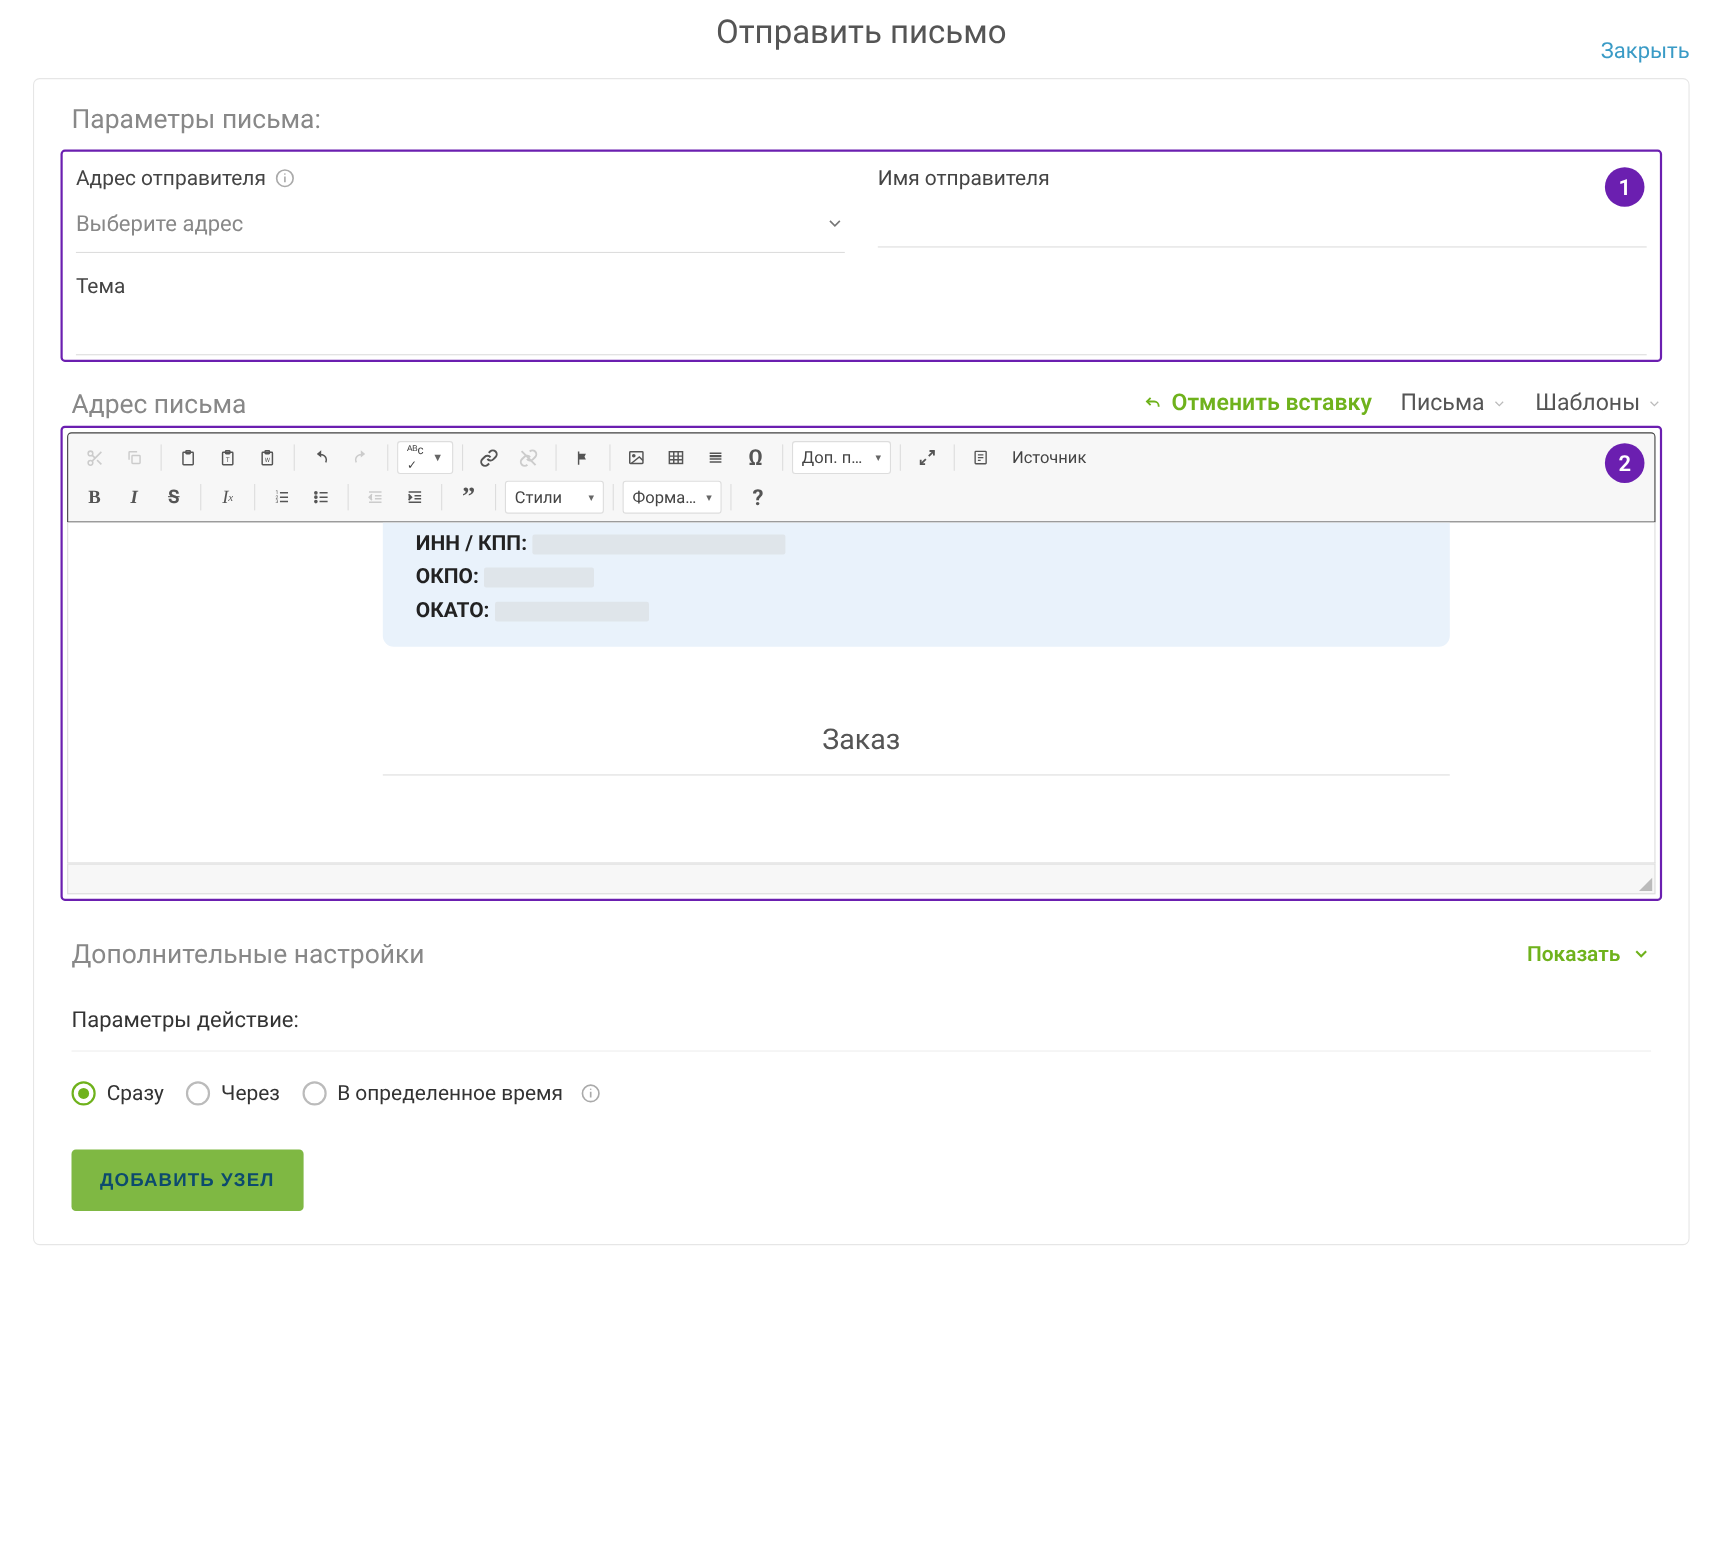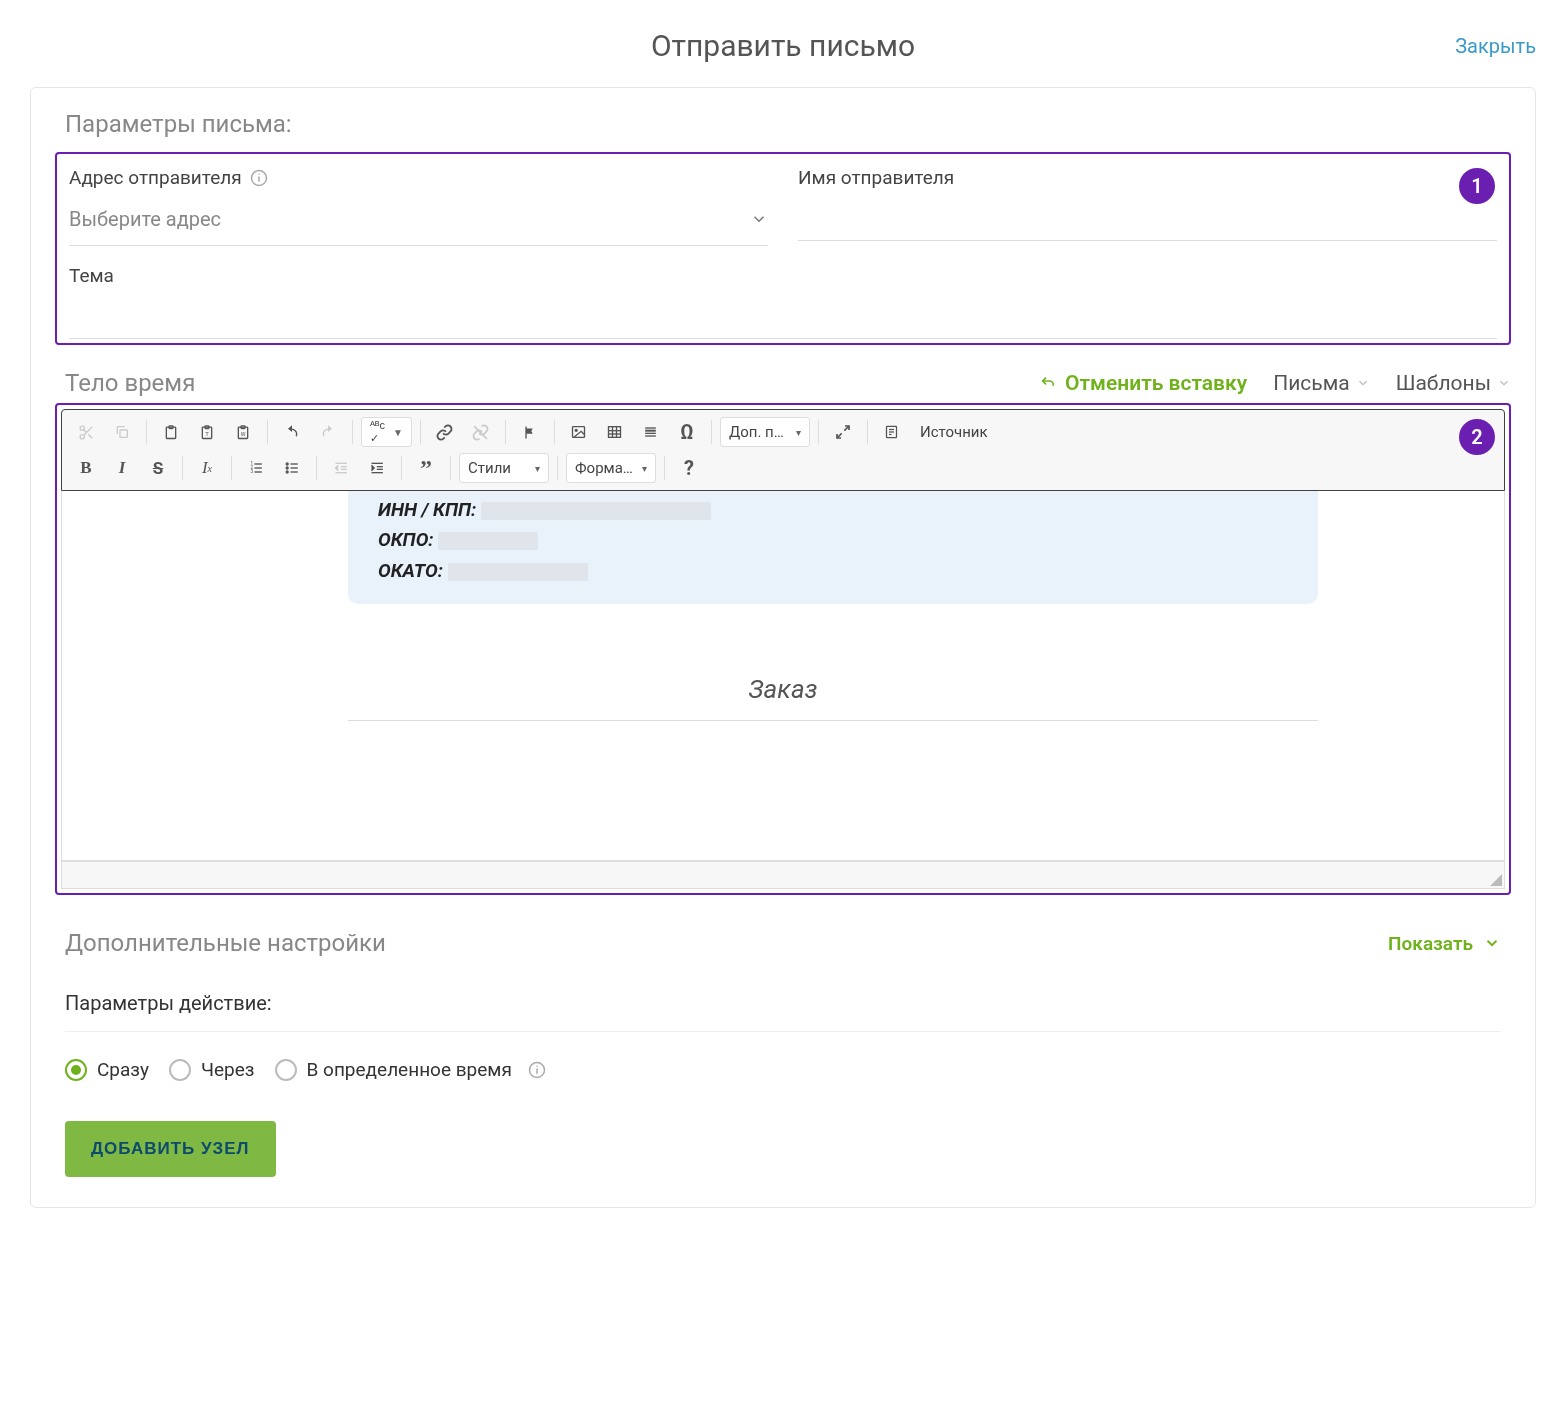--- a/index.html
+++ b/index.html
@@ -4,21 +4,21 @@
 <style>
   * { box-sizing: border-box; }
   body {
     margin: 0;
     font-family: -apple-system, BlinkMacSystemFont, "Segoe UI", Roboto, "Helvetica Neue", sans-serif;
     background: #fff;
     color: #333;
     font-size: 18px;
   }
   .page { width: 1566px; padding: 0 30px 30px; position: relative; }
-  .header { position: relative; text-align: center; padding: 28px 0 24px; }
+  .header { position: relative; text-align: center; padding: 12px 0 24px; }
   .header h1 { font-size: 30px; font-weight: 400; color: #555; margin: 0; }
   .close-link { position: absolute; right: 0; top: 34px; color: #3a9bc6; font-size: 20px; cursor: pointer; }
   .panel { border: 1px solid #e6e6e6; border-radius: 6px; padding: 22px 0 30px; }
   .section-title { font-size: 24px; color: #888; font-weight: 400; margin: 0 0 14px 34px; }
   .callout { border: 2.5px solid #6b1fb0; border-radius: 4px; margin: 0 24px 0 24px; position: relative; padding: 12px 12px 4px 12px; }
   .badge-num {
     position: absolute; top: 14px; right: 14px;
     width: 36px; height: 36px; border-radius: 50%;
     background: #6b1fb0; color: #fff;
     display: flex; align-items: center; justify-content: center;
@@ -49,21 +49,21 @@
   .tb-btn { width: 32px; height: 32px; display:flex; align-items:center; justify-content:center; color:#555; cursor:pointer; border-radius:3px; font-size:17px; }
   .tb-btn.disabled { color: #ccc; cursor: default; }
   .tb-sep { width:1px; height:24px; background:#ddd; margin: 0 4px; }
   .tb-combo { height:30px; border:1px solid #ddd; padding: 0 8px; display:flex; align-items:center; font-size:15px; color:#444; background:#fff; border-radius:3px; cursor:pointer; gap:8px;}
   .tb-combo.wide { min-width: 90px; justify-content: space-between;}
   .tb-combo .arr { font-size:10px; color:#666;}
   .tb-text-btn { height:30px; padding:0 8px; display:flex; align-items:center; font-size:15px; color:#444;}
   .bold { font-weight: 900; font-family: Georgia, serif;}
   .italic { font-style: italic; font-family: Georgia, serif; font-weight:700;}
   .strike { text-decoration: line-through; font-weight:700;}
-  .editor-body { border:1px solid #ddd; border-top:none; height: 370px; overflow:hidden; background:#fff; position:relative;font-style:italic;}
+  .editor-body { border:1px solid #ddd; border-top:none; height: 310px; overflow:hidden; background:#fff; position:relative;}
   .editor-inner { padding: 0; }
   .info-box { background:#e9f2fb; border-radius: 0 0 10px 10px; margin: 0 186px 0 286px; padding: 4px 30px 18px 30px; font-size:19px; line-height:1.6; font-weight:400;}
   .info-box strong { font-weight:700; color:#222;}
   .blur { display:inline-block; height:18px; background:#dfe5ea; border-radius:2px; vertical-align:middle;}
   .order-title { text-align:center; font-size:26px; color:#555; margin: 70px 0 16px 0;}
   .order-hr { height:1px; background:#ddd; margin: 0 186px 0 286px;}
   .editor-status { border:1px solid #ddd; border-top:1px solid #ddd; background:#f7f7f7; height:28px; position:relative;}
   .editor-status .grip { position:absolute; right:2px; bottom:2px; width:0;height:0; border-style:solid; border-width: 0 0 12px 12px; border-color: transparent transparent #bbb transparent; cursor: nwse-resize;}
   .extra-row { display:flex; justify-content:space-between; align-items:center; margin: 34px 34px 0 34px;}
   .extra-title { font-size:24px; color:#888;}
@@ -124,21 +124,21 @@
           <input class="text-field" style="">
         </div>
       </div>
       <div class="subject-row">
         <div class="field-label">Тема</div>
         <input class="text-field" style="">
       </div>
     </div>
 
     <div class="body-header">
-      <div class="body-header-left">Тело время</div>
+      <div class="body-header-left">Адрес письма</div>
       <div class="body-header-right">
         <div class="undo-insert">
           <svg width="18" height="16" viewBox="0 0 24 24" fill="none" stroke-width="2.5">
               <path d="M9 14l-5-5 5-5"></path>
               <path d="M4 9h10a6 6 0 016 6v1"></path>
             </svg>
           <span>Отменить вставку</span>
         </div>
         <div class="dropdown-link">
           <span>Письма</span>

